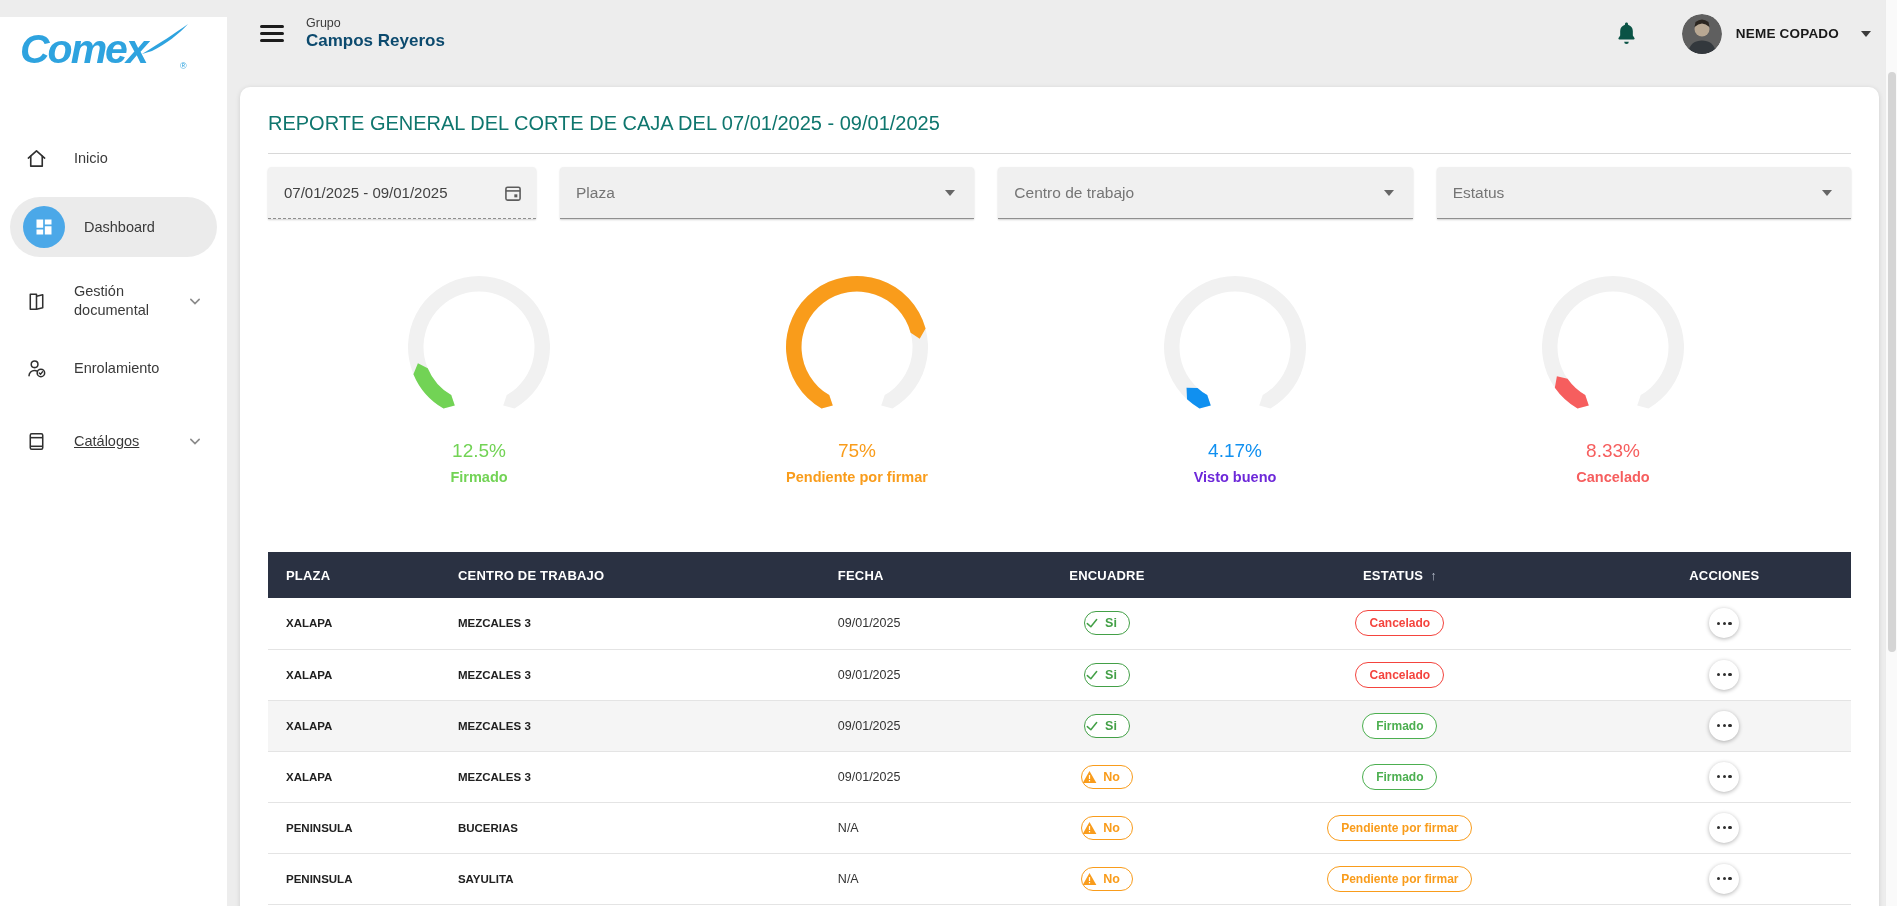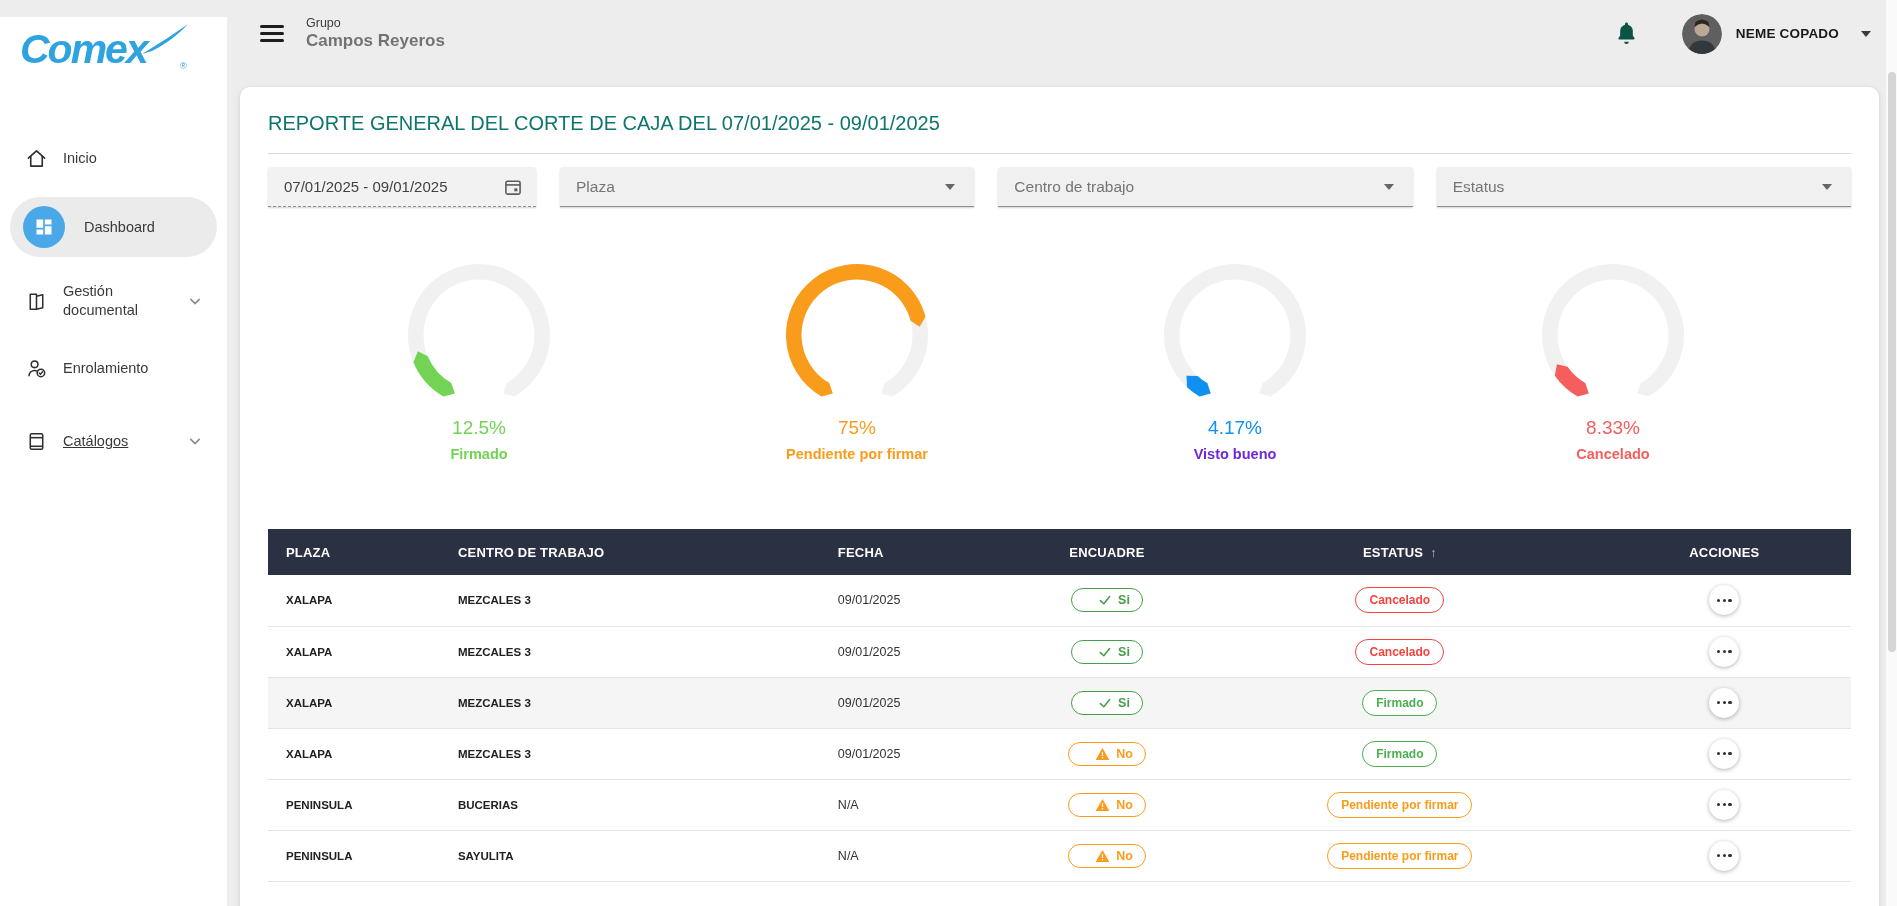--- a/index.html
+++ b/index.html
@@ -20,21 +20,21 @@
     font-size:41px; font-weight:bold; font-style:italic;
     color:#2EA3DF; letter-spacing:-2px; line-height:1.1;
   }
   .logo-swoosh { position:absolute; left:118px; top:-3px; }
   .logo-reg { position:absolute; left:160px; top:34px; font-size:9px; color:#2EA3DF; font-style:normal; }
   .nav { margin-top:46px; }
   .nav-item {
     height:54px; display:flex; align-items:center; padding-left:25px;
     position:relative; cursor:pointer;
   }
-  .nav-item .nav-label { margin-left:15px; font-size:14.5px; color:#3a3a3a; width:108px; line-height:1.3; }
+  .nav-item .nav-label { margin-left:26px; font-size:14.5px; color:#3a3a3a; width:108px; line-height:1.3; }
   .nav-item .chev { position:absolute; right:22px; top:50%; transform:translateY(-50%); }
   .nav-item.active-pill {
     margin:12px 10px 0 10px; height:60px; background:#ebebeb;
     border-radius:30px; padding-left:13px;
   }
   .nav-item.active-pill .nav-label { margin-left:19px; font-weight:400; }
   .blue-circle {
     width:42px; height:42px; border-radius:50%; background:#4BA8E8;
     display:flex; align-items:center; justify-content:center; flex:0 0 auto;
   }
@@ -42,70 +42,70 @@
   .h60{height:60px;}
   
   .topbar {
     position:absolute; left:227px; top:0; right:0; height:67px;
     display:flex; align-items:center; background:#ededed; padding:0 26px 0 33px;
   }
   .hamburger { width:24px; cursor:pointer; }
   .hamburger div { height:2.6px; background:#1c1c1c; border-radius:2px; margin:4.2px 0; }
   .group-block { margin-left:22px; }
   .group-label { font-size:12.5px; color:#3c3c3c; }
-  .group-name { font-size:17px; font-weight:700; color:#737373; margin-top:1px; }
+  .group-name { font-size:17px; font-weight:700; color:#0c4a6e; margin-top:1px; }
   .topbar-right { margin-left:auto; display:flex; align-items:center; }
   .bell-btn { cursor:pointer; margin-right:44px; display:flex; }
   .avatar { width:40px; height:40px; border-radius:50%; overflow:hidden; cursor:pointer; flex:0 0 auto; }
   .user-name { margin-left:14px; font-size:13.5px; font-weight:700; color:#1a1a1a; letter-spacing:.2px; cursor:pointer; }
   .user-caret { margin-left:22px; width:0; height:0; border-left:5px solid transparent; border-right:5px solid transparent; border-top:6px solid #3c3c3c; cursor:pointer; }
   
   .card {
     position:absolute; left:240px; top:87px; width:1639px; height:1100px;
     background:#fff; border-radius:10px; box-shadow:0 1px 5px rgba(0,0,0,.13);
     padding:25px 28px 0 28px;
   }
   .report-title { text-align:left; font-size:20px; font-weight:500; color:#0f766e; }
   .title-divider { margin-top:18px; border-bottom:1px solid #d8d8d8; }
   
-  .filters { display:flex; gap:24px; margin-top:13px; height:40px; }
+  .filters { display:flex; gap:24px; margin-top:13px; height:52px; }
   .datebox {
     width:268px; background:#f2f2f2; border-radius:4px 4px 0 0;
     border-bottom:1px dashed #8f8f8f; box-shadow:0 1px 2px rgba(0,0,0,.18);
     display:flex; align-items:center; justify-content:space-between;
     padding:0 13px 0 16px; font-size:15px; color:#424242; cursor:pointer;
   }
   .selectbox {
     flex:1; background:#f0f0f0; border-radius:4px 4px 0 0;
     border-bottom:1px solid #8f8f8f; box-shadow:0 1px 2px rgba(0,0,0,.18);
     display:flex; align-items:center; justify-content:space-between;
     padding:0 19px 0 16px; font-size:15.5px; color:#757575; cursor:pointer;
   }
   .select-caret { width:0; height:0; border-left:5px solid transparent; border-right:5px solid transparent; border-top:6px solid #666; }
   
   .gauges-row { margin:55px 0 0 22px; width:1512px; display:flex; }
   .gauge-col { width:378px; display:flex; flex-direction:column; align-items:center; }
-  .gauge-pct { margin-top:9px; font-size:19px; }
+  .gauge-pct { margin-top:20px; font-size:19px; }
   .gauge-lbl { margin-top:7px; font-size:14.5px; font-weight:700; }
   
   .report-table { margin-top:67px; width:100%; border-collapse:collapse; table-layout:fixed; }
   .report-table th {
     background:#2A3142; color:#fff; font-size:13px; font-weight:700;
     height:46px; text-align:left; padding:0; letter-spacing:.2px;
   }
   .report-table th.c, .report-table td.c { text-align:center; }
   .report-table th.pl, .report-table td.pl { padding-left:18px; }
   .report-table td { height:51px; border-bottom:1px solid #e4e4e4; font-size:12px; color:#212121; background:#fff; }
   .report-table tr.hl td { background:#f5f5f5; }
   td.bold { font-weight:700; font-size:11.5px; }
   td.date { font-size:12.5px; color:#333; font-weight:400; }
   .sort-arrow { color:#b9c0ce; font-size:12.5px; margin-left:7px; font-weight:400; }
   .enc-badge {
     display:inline-flex; align-items:center; gap:6px;
-    padding:4px 12px 4px 26px; border:1.5px solid; border-radius:15px;
+    padding:4px 12px 4px 0; border:1.5px solid; border-radius:15px;
     font-weight:700; font-size:12.5px; background:#fff; cursor:default;
   }
   .status-badge {
     display:inline-block; padding:5px 13px; border:1.5px solid; border-radius:15px;
     font-weight:700; font-size:12px; background:#fff; cursor:default;
   }
   .action-btn {
     width:30px; height:30px; border-radius:50%; background:#fff; border:none;
     box-shadow:0 1px 4px rgba(0,0,0,.3); cursor:pointer;
     display:inline-flex; align-items:center; justify-content:center; gap:2.5px;

